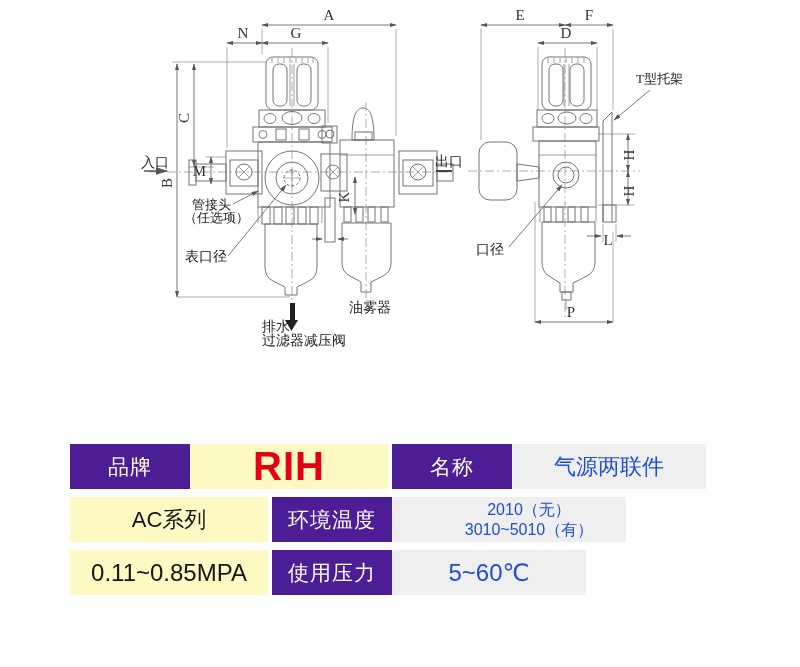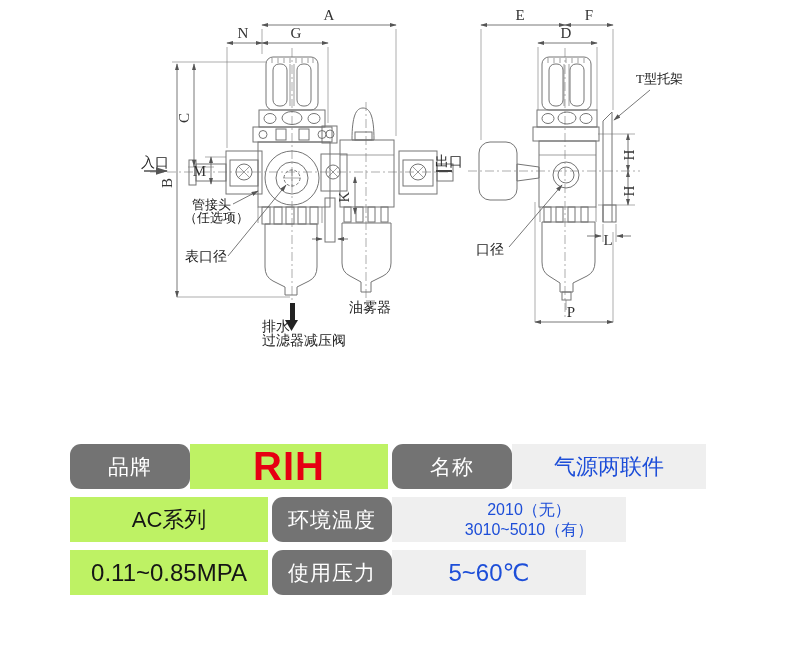--- a/index.html
+++ b/index.html
@@ -7,22 +7,22 @@
     position:relative;width:800px;height:667px;background:#ffffff;overflow:hidden;
     font-family:"Liberation Sans","DejaVu Sans",sans-serif;
   }
   svg text{user-select:none;}
   .dim{font-family:"Liberation Serif","DejaVu Serif",serif;font-size:15px;fill:#333;}
   .cjk{font-family:"Liberation Serif","DejaVu Serif",serif;font-size:13px;fill:#222;}
   .cjk14{font-family:"Liberation Serif","DejaVu Serif",serif;font-size:14px;fill:#222;}
   .spec{position:absolute;left:70px;top:444px;width:658px;}
   .spec-row{display:flex;height:45px;margin-bottom:8px;}
   .cell{display:flex;align-items:center;justify-content:center;text-align:center;}
-  .c-label{width:120px;background:#737373;color:#ffffff;font-size:21px;letter-spacing:1px;border-radius:11px;}
-  .c-val-l{width:198px;background:#bef264;color:#151515;font-size:22px;}
+  .c-label{width:120px;background:#4c1d95;color:#ffffff;font-size:21px;letter-spacing:1px;}
+  .c-val-l{width:198px;background:#fef9c3;color:#151515;font-size:22px;}
   .c-val-r{width:194px;background:#efefef;color:#1d4ed8;font-size:22px;flex-direction:column;}
   .t-gap{width:4px;background:#ffffff;}
   .brand{color:#e60012;font-weight:900;font-size:40px;letter-spacing:1px;font-family:"Liberation Sans",sans-serif;}
   .num{font-size:24px;}
   .two-line{font-size:16px;line-height:1.2;padding-left:40px;}
 </style>
 </head>
 <body>
 
 <div class="canvas">

